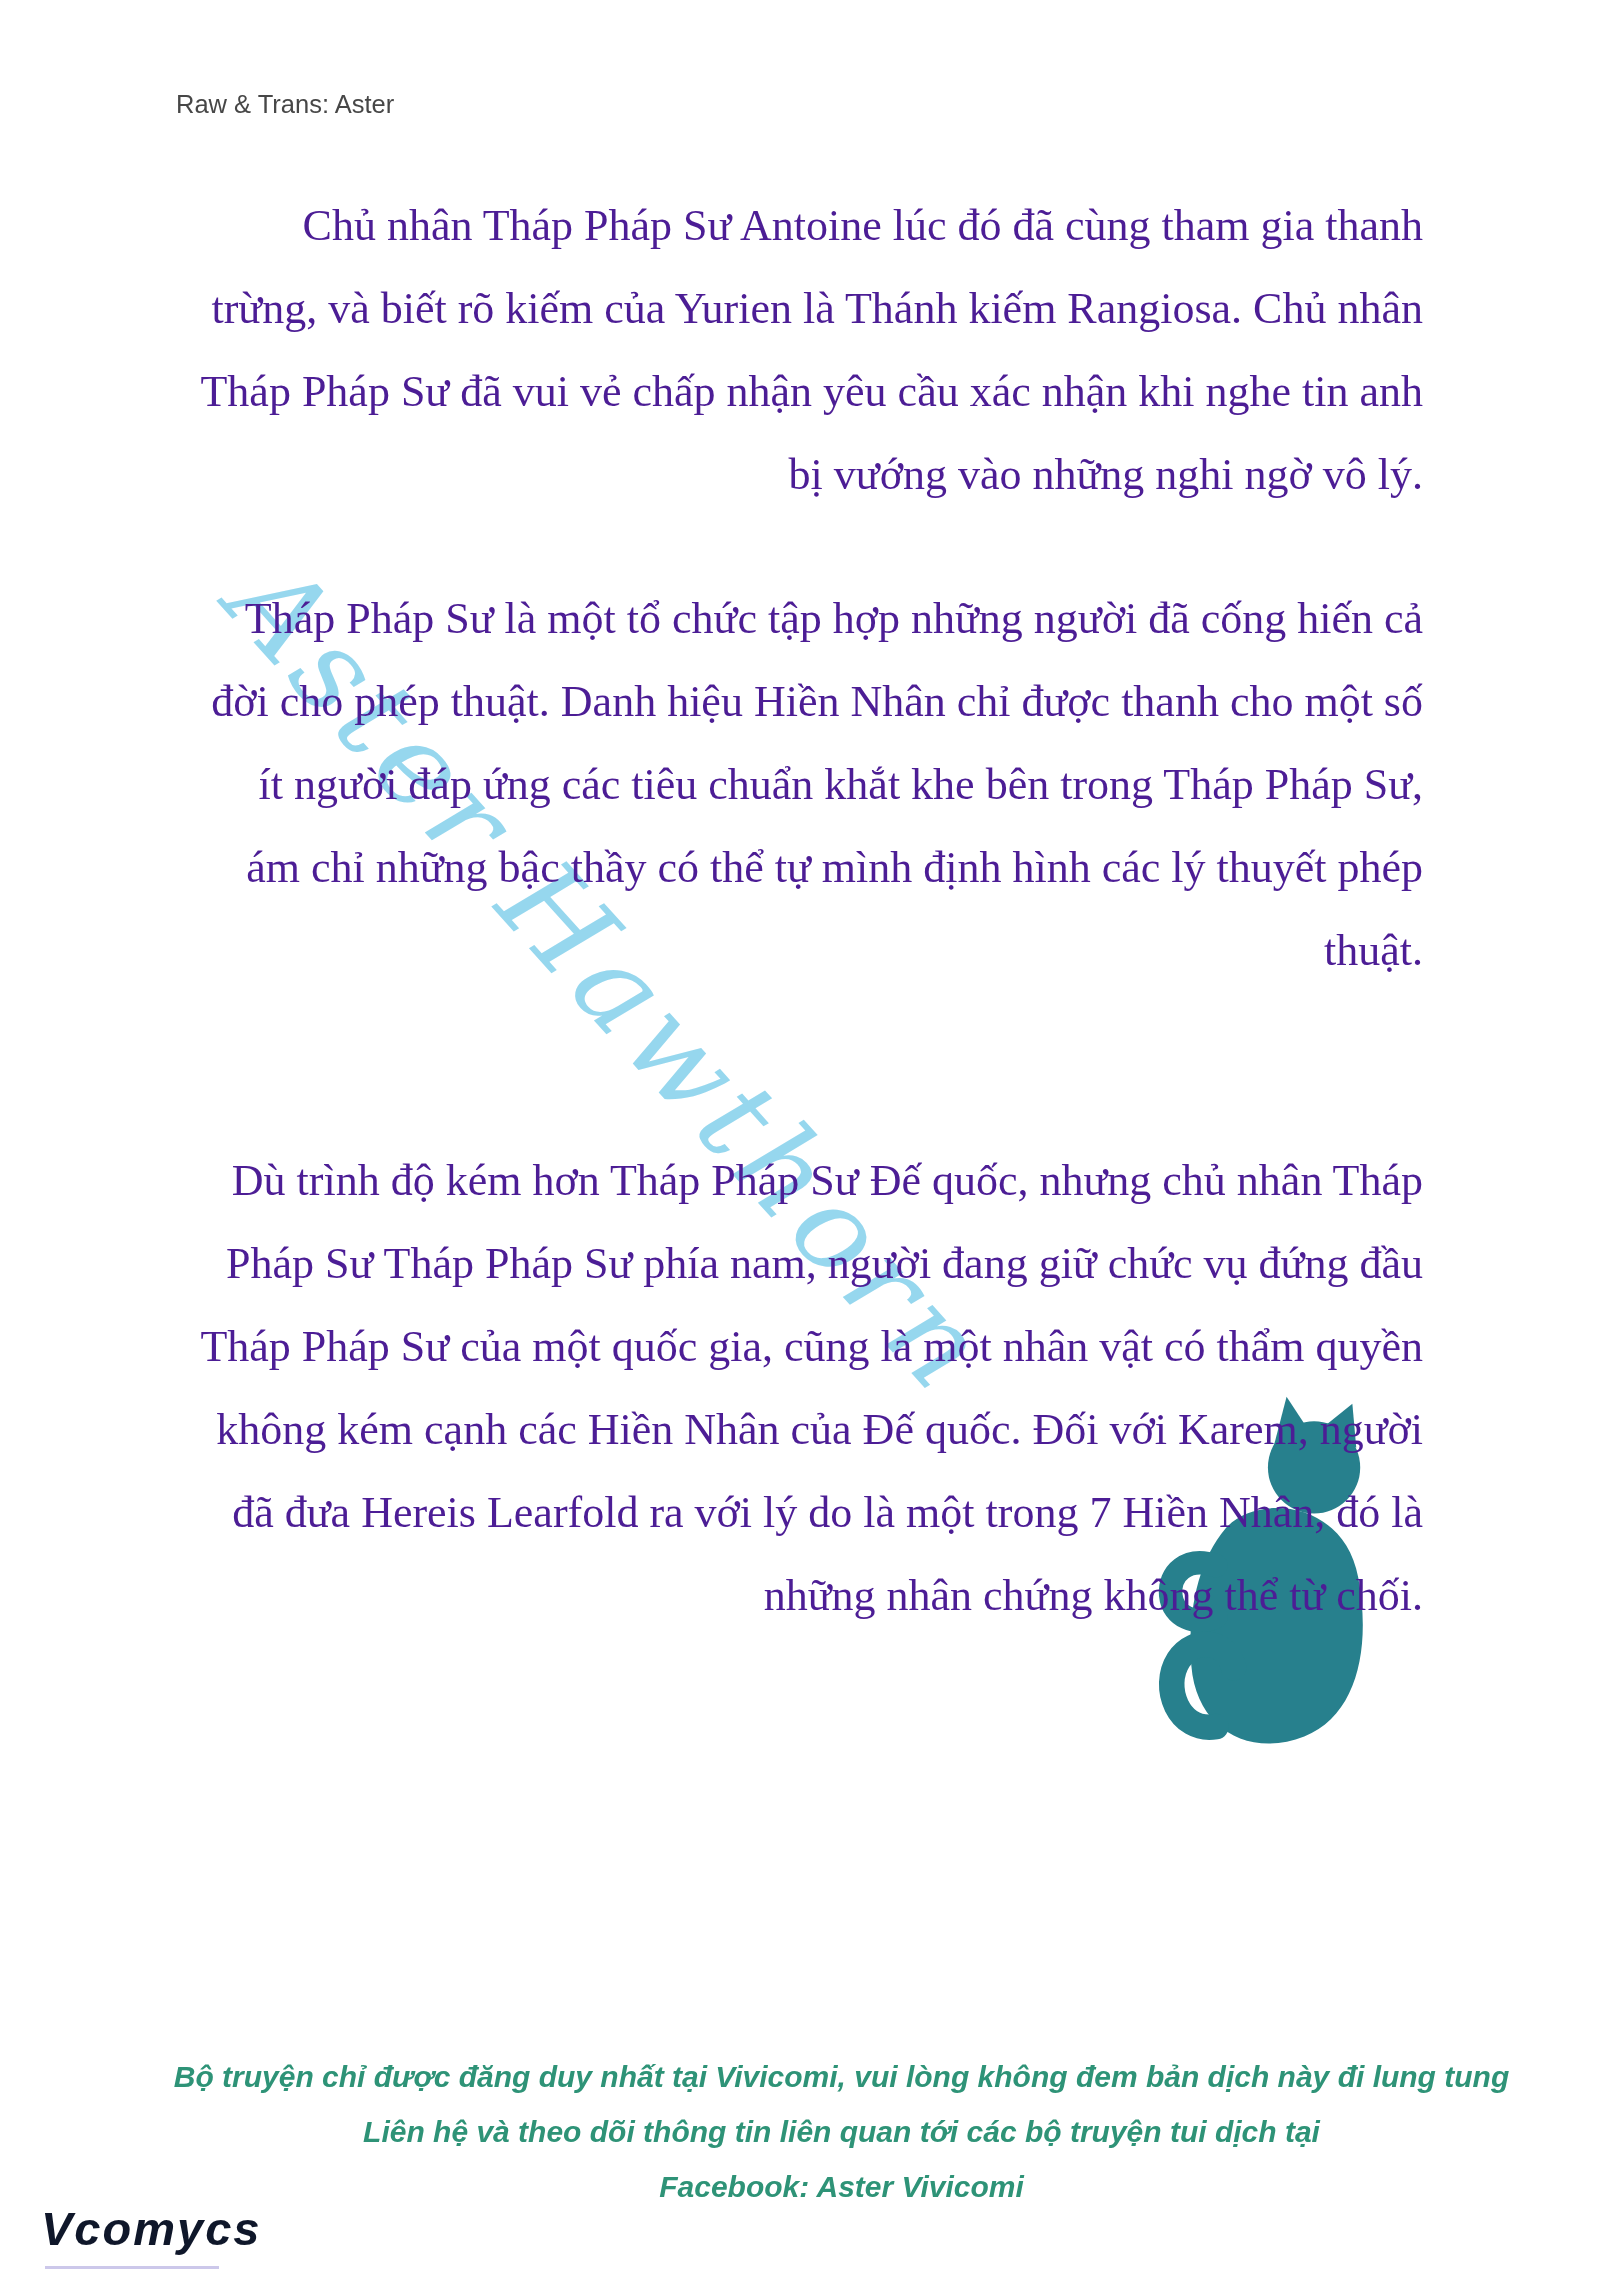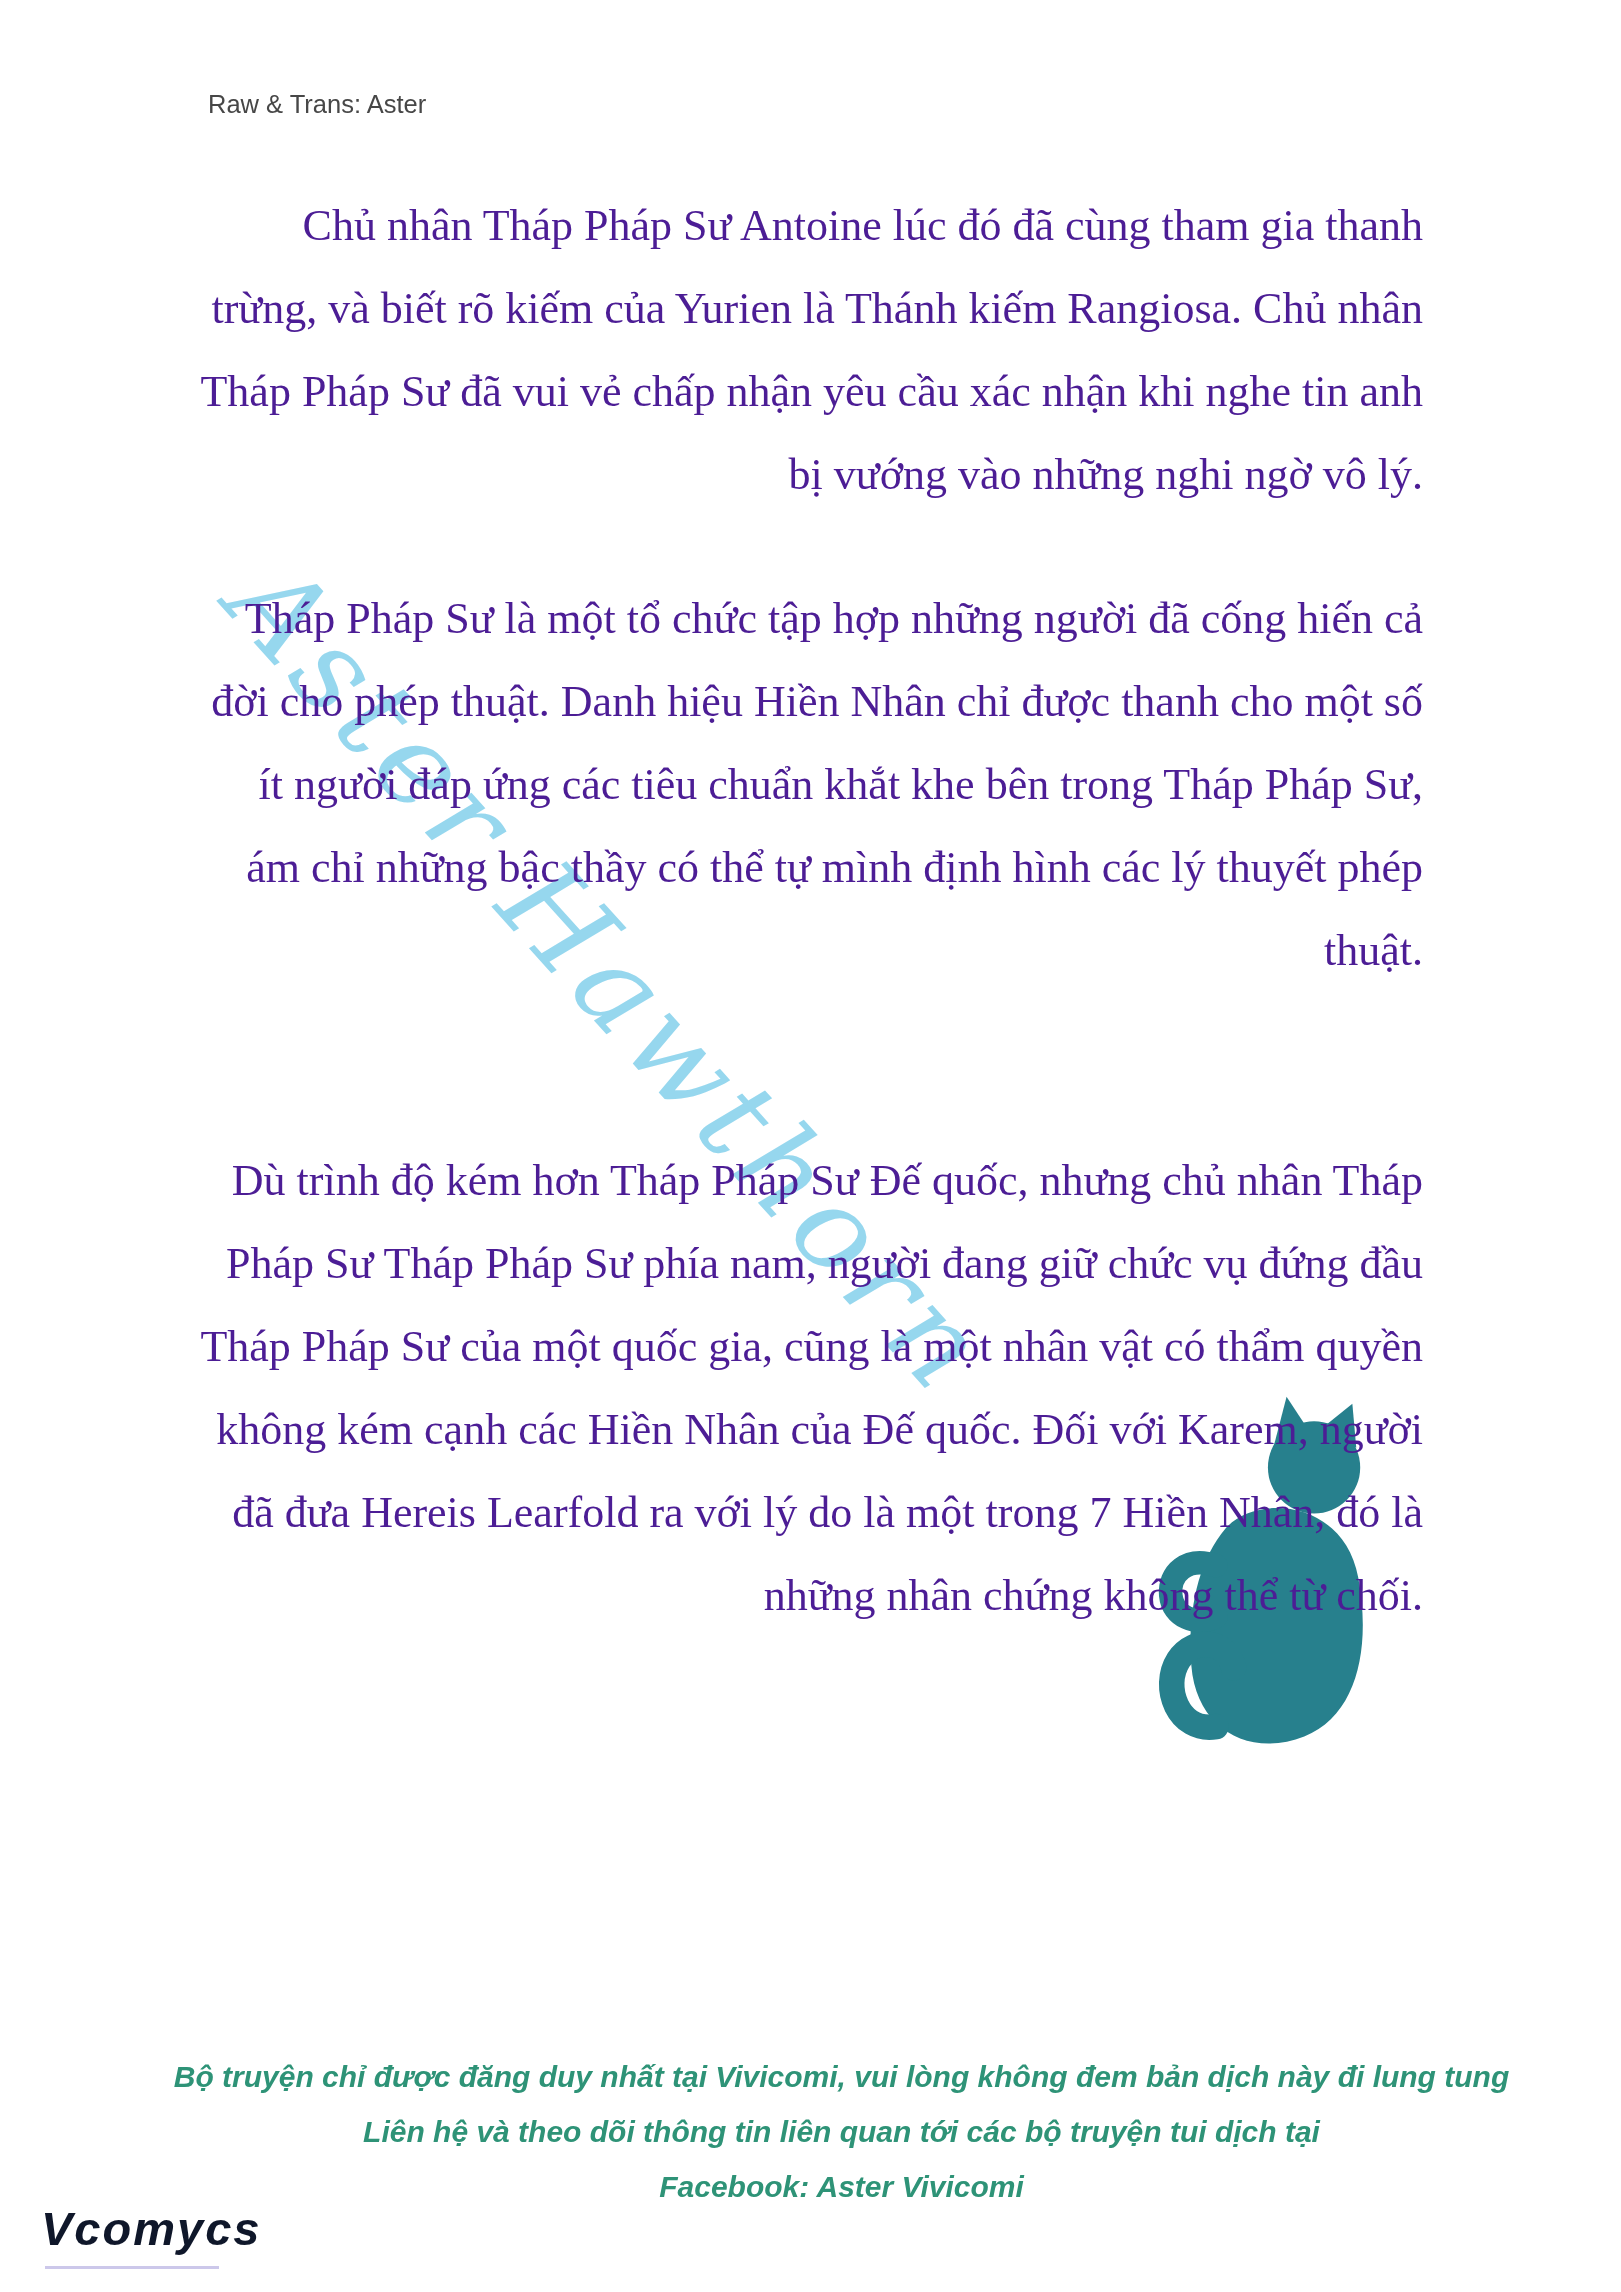--- a/index.html
+++ b/index.html
@@ -11,21 +11,21 @@
     position: relative;
     width: 1621px;
     height: 2293px;
     margin: 0 auto;
     background: #ffffff;
     overflow: hidden;
     font-family: "Liberation Serif", serif;
   }
   .credit {
     position: absolute;
-    left: 208px;
+    left: 176px;
     top: 90px;
     font-family: "Liberation Sans", sans-serif;
     font-size: 25.5px;
     color: #474747;
     z-index: 3;
   }
   .content {
     position: absolute;
     left: 196px;
     top: 184px;

